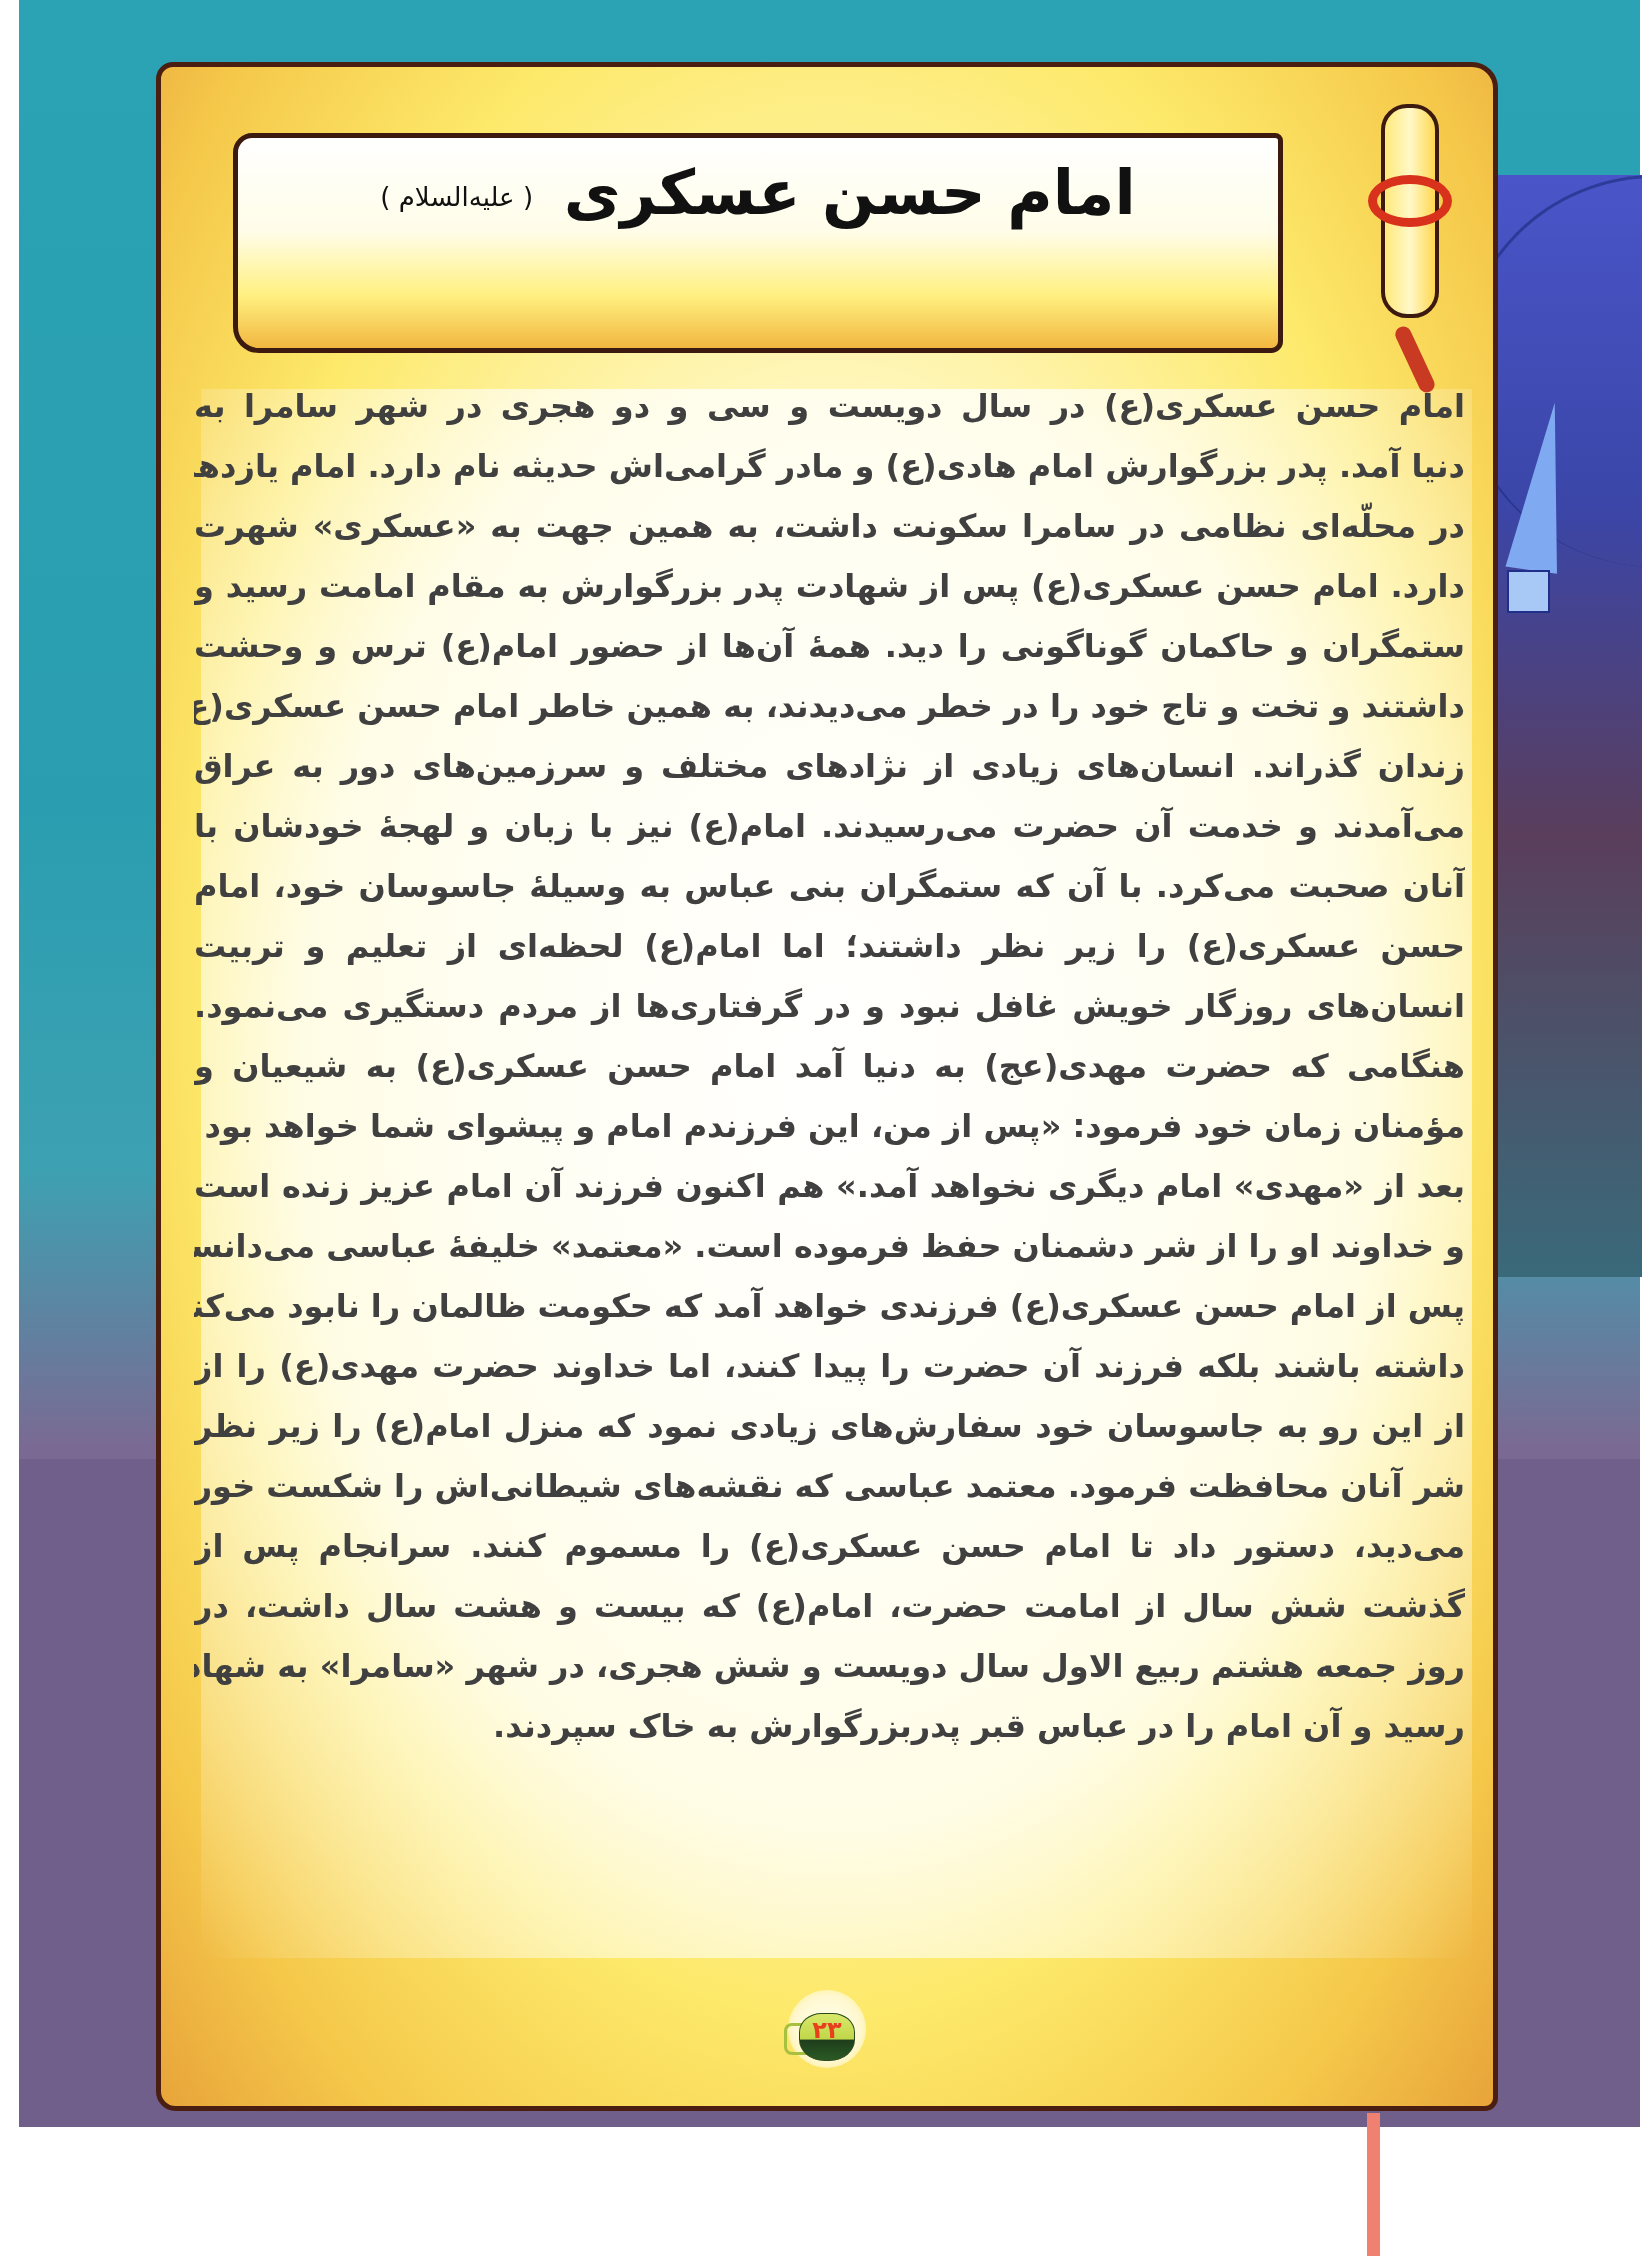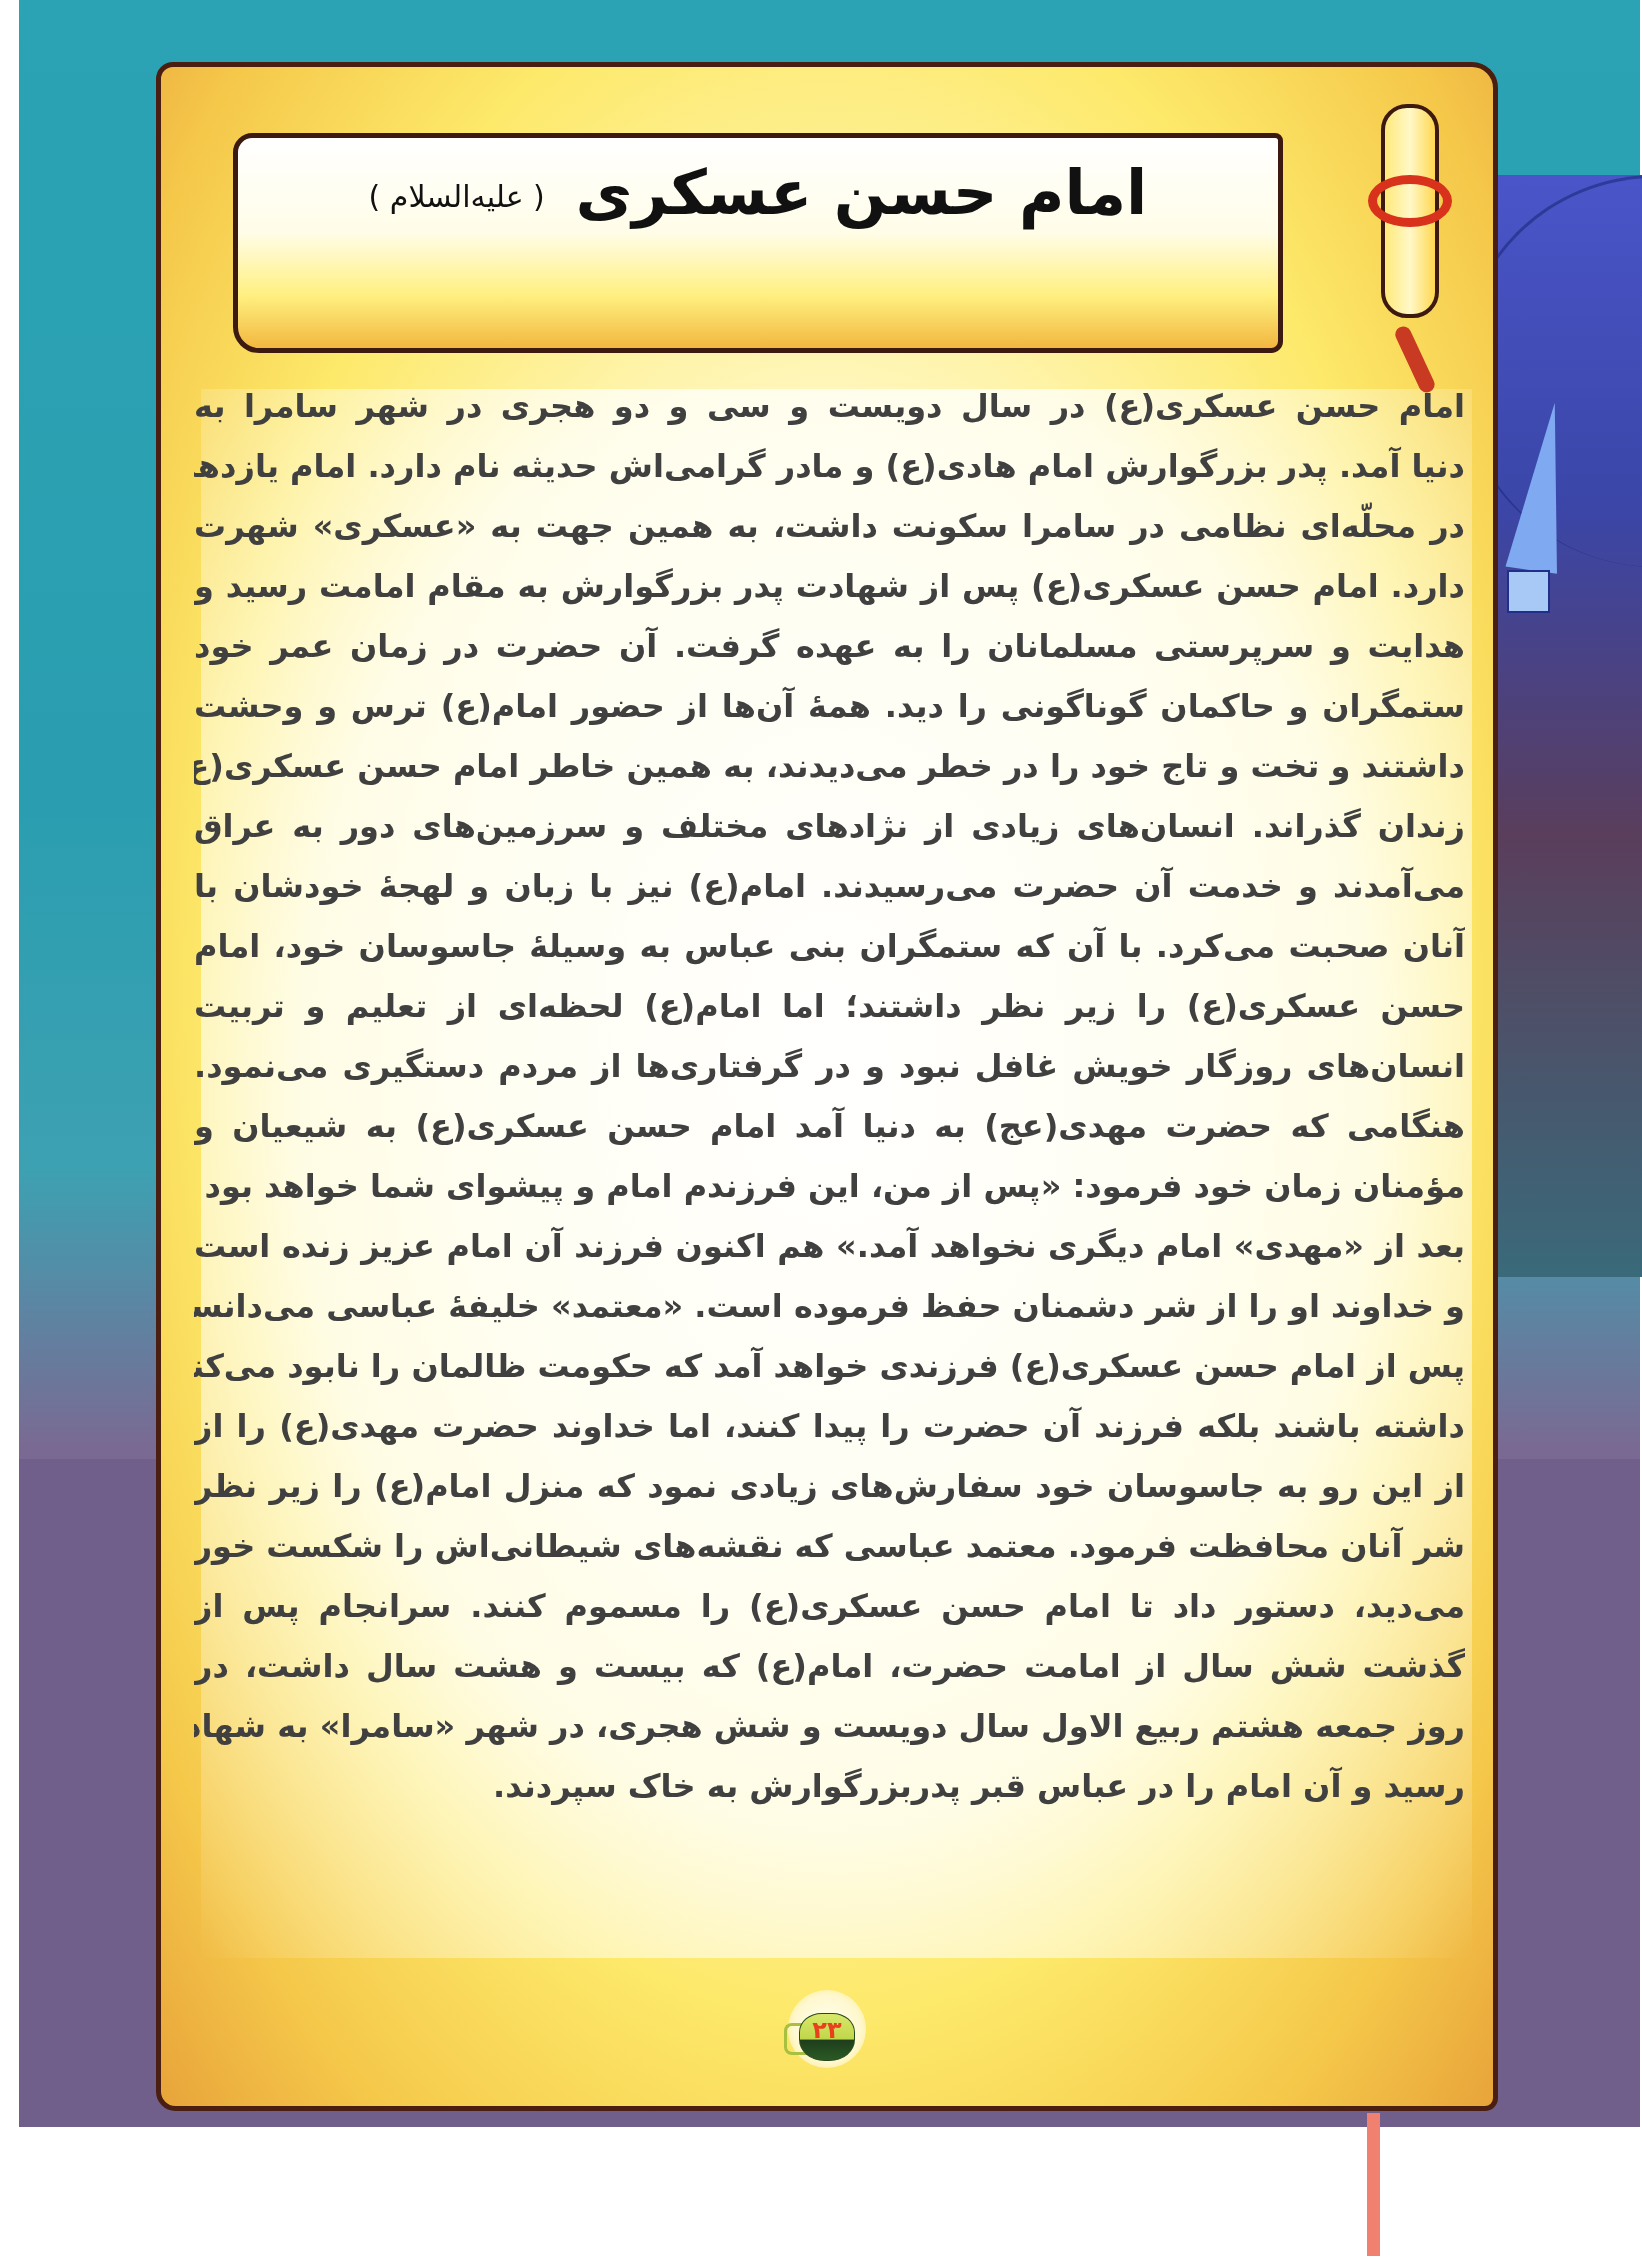--- a/index.html
+++ b/index.html
@@ -19,21 +19,21 @@
     background: radial-gradient(ellipse at 50% 45%, #fffbe6 0%, #fff7c0 35%, #fde96a 65%, #f5c84a 85%, #e8a43a 100%);
     border:5.2px solid #4a1f12; border-radius:17px 26px 13px 19.4px; box-sizing:border-box; }
   .scroll-inner-glow { position:absolute; left:201px; top:389px; width:1271px; height:1569px;
     background: radial-gradient(ellipse at 50% 45%, rgba(255,255,255,.95) 0%, rgba(255,255,245,.85) 60%, rgba(255,250,200,0) 100%); }
 
   .banner { position:absolute; left:233px; top:133px; width:1050px; height:220px;
     background: linear-gradient(180deg,#ffffff 0%,#fffde8 45%,#fff080 75%,#f2b740 100%);
     border:5.2px solid #3d1a10; border-radius:19.4px 7.8px 11.7px 26px; box-sizing:border-box; }
   .banner-title { position:absolute; left:233px; top:156px; width:1050px; text-align:center; direction:rtl;
     font-family:"DejaVu Sans", sans-serif; font-weight:bold; font-size:62px; color:#111; letter-spacing:1.3px; }
-  .banner-title .honor { font-size:30px; font-weight:normal; vertical-align:middle; margin-right:9px; }
+  .banner-title .honor { font-size:26px; font-weight:normal; vertical-align:middle; margin-right:9px; }
 
   .roll { position:absolute; left:1381px; top:104px; width:58px; height:214px; background:linear-gradient(90deg,#ffe97a,#fff8c8,#ffd750);
     border:4.5px solid #3d1a10; border-radius:26px; box-sizing:border-box; }
   .rope { position:absolute; left:1368px; top:175px; width:84px; height:52px; border:9px solid #d8321c; border-radius:50%; box-sizing:border-box; }
   .rope-tail { position:absolute; left:1407px; top:324px; width:15.6px; height:71px; background:#c83a22; border-radius:7.8px; transform:rotate(-25deg); }
 
   .body-text { position:absolute; left:194px; top:376px; width:1271px; direction:rtl; text-align:justify; text-align-last:right;
     font-family:"DejaVu Sans", sans-serif; font-weight:bold; font-size:32px; line-height:60px; color:#404040; }
   .body-text .line { display:block; white-space:nowrap; text-align:justify; text-align-last:justify; height:60px; overflow:hidden; }
   .body-text .line.last { text-align-last:right; }
@@ -68,21 +68,20 @@
 <div class="banner-title">
   <span>امام حسن عسکری</span>
   <span class="honor">( علیه‌السلام )</span>
 </div>
 
 <div class="body-text">
   <span class="line">امام حسن عسکری(ع) در سال دویست و سی و دو هجری در شهر سامرا به</span>
   <span class="line">دنیا آمد. پدر بزرگوارش امام هادی(ع) و مادر گرامی‌اش حدیثه نام دارد. امام یازدهم(ع)</span>
   <span class="line">در محلّه‌ای نظامی در سامرا سکونت داشت، به همین جهت به «عسکری» شهرت</span>
   <span class="line">دارد. امام حسن عسکری(ع) پس از شهادت پدر بزرگوارش به مقام امامت رسید و</span>
-  <span class="line">هدایت و سرپرستی مسلمانان را به عهده گرفت. آن حضرت در زمان عمر خود</span>
   <span class="line">ستمگران و حاکمان گوناگونی را دید. همهٔ آن‌ها از حضور امام(ع) ترس و وحشت</span>
   <span class="line">داشتند و تخت و تاج خود را در خطر می‌دیدند، به همین خاطر امام حسن عسکری(ع)</span>
   <span class="line">زندان گذراند. انسان‌های زیادی از نژادهای مختلف و سرزمین‌های دور به عراق</span>
   <span class="line">می‌آمدند و خدمت آن حضرت می‌رسیدند. امام(ع) نیز با زبان و لهجهٔ خودشان با</span>
   <span class="line">آنان صحبت می‌کرد. با آن که ستمگران بنی عباس به وسیلهٔ جاسوسان خود، امام</span>
   <span class="line">حسن عسکری(ع) را زیر نظر داشتند؛ اما امام(ع) لحظه‌ای از تعلیم و تربیت</span>
   <span class="line">انسان‌های روزگار خویش غافل نبود و در گرفتاری‌ها از مردم دستگیری می‌نمود.</span>
   <span class="line">هنگامی که حضرت مهدی(عج) به دنیا آمد امام حسن عسکری(ع) به شیعیان و</span>
   <span class="line">مؤمنان زمان خود فرمود: «پس از من، این فرزندم امام و پیشوای شما خواهد بود و</span>
   <span class="line">بعد از «مهدی» امام دیگری نخواهد آمد.» هم اکنون فرزند آن امام عزیز زنده است</span>

